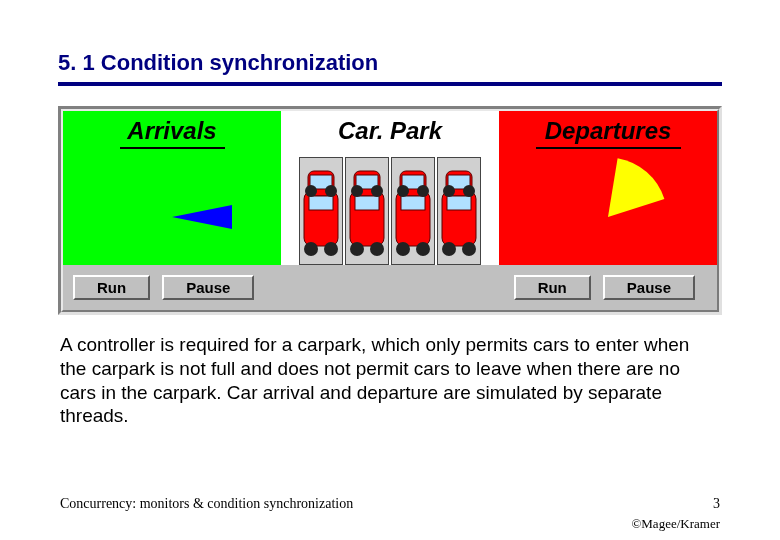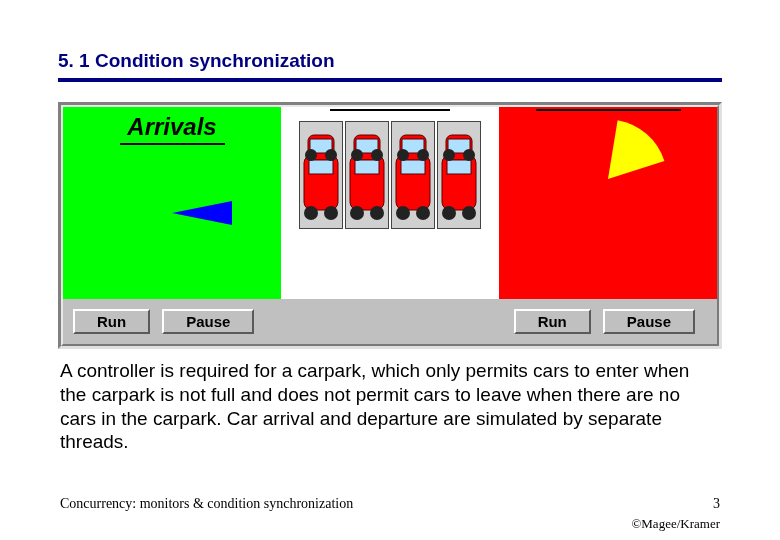--- a/index.html
+++ b/index.html
@@ -5,21 +5,21 @@
   * { box-sizing: border-box; margin: 0; padding: 0; }
   body {
     width: 780px;
     height: 540px;
     background: #fff;
     font-family: Arial, Helvetica, sans-serif;
     position: relative;
     overflow: hidden;
   }
   .heading {
-    font-size: 19px;
+    font-size: 22px;
     font-weight: bold;
     color: #000080;
     padding: 50px 0 6px 58px;
   }
   .hrule {
     height: 4px;
     background: #000080;
     margin: 0 58px 0 58px;
   }
   .applet-outer {
@@ -35,21 +35,21 @@
     border: 2px solid;
     border-top-color: #e8e8e8;
     border-left-color: #e8e8e8;
     border-right-color: #7a7a7a;
     border-bottom-color: #7a7a7a;
     background: #fff;
     padding: 0;
   }
   .panels {
     display: flex;
-    height: 192px;
+    height: 154px;
   }
   .panel {
     flex: 1;
     display: flex;
     flex-direction: column;
     align-items: center;
     position: relative;
   }
   .panel.arrivals { background: #00ff00; }
   .panel.carpark  { background: #ffffff; }
@@ -115,21 +115,21 @@
     padding: 2px 22px;
     margin-right: 12px;
     cursor: pointer;
     color: #000;
   }
   .desc {
     font-family: "Comic Sans MS", "Segoe Script", cursive, Arial;
     font-size: 19px;
     line-height: 1.25;
     color: #000;
-    margin: 10px 60px 0 60px;
+    margin: 18px 60px 0 60px;
   }
   .footer {
     position: absolute;
     bottom: 28px;
     left: 60px;
     right: 60px;
     display: flex;
     justify-content: space-between;
     font-family: "Times New Roman", serif;
     font-size: 14px;
@@ -160,20 +160,21 @@
         <div class="title-underline"></div>
         <div class="pie-wrap">
           <svg class="pie-svg" viewBox="0 0 100 100">
 
             <path d="M50 50 L100 40 A50 50 0 1 1 100 60 Z" fill="#0000ff"></path>
           </svg>
         </div>
       </div>
 
       <div class="panel carpark">
+        <div class="panel-title">Car. Park</div>
         <div class="title-underline"></div>
         <div class="car-slots">
 
           <div class="car-slot">
             <svg class="car-svg" viewBox="0 0 42 100">
               <rect x="4" y="30" width="34" height="55" rx="8" fill="#ff0000" stroke="#5a0000"></rect>
               <rect x="8" y="10" width="26" height="25" rx="6" fill="#ff0000" stroke="#5a0000"></rect>
               <rect x="10" y="14" width="22" height="14" fill="#b0e0ff" stroke="#5a0000"></rect>
               <rect x="9" y="35" width="24" height="14" fill="#b0e0ff" stroke="#5a0000"></rect>
               <circle cx="11" cy="88" r="7" fill="#222"></circle>
@@ -215,20 +216,21 @@
               <circle cx="11" cy="88" r="7" fill="#222"></circle>
                 <circle cx="31" cy="88" r="7" fill="#222"></circle>
               <circle cx="11" cy="30" r="6" fill="#222"></circle>
                 <circle cx="31" cy="30" r="6" fill="#222"></circle>
             </svg>
           </div>
         </div>
       </div>
 
       <div class="panel departures">
+        <div class="panel-title">Departures</div>
         <div class="title-underline"></div>
         <div class="pie-wrap">
           <svg class="pie-svg" viewBox="0 0 100 100">
 
             <path d="M50 50 L97 35 A50 50 0 0 0 58 1 Z" fill="#ffff00"></path>
           </svg>
         </div>
       </div>
 
     </div>

